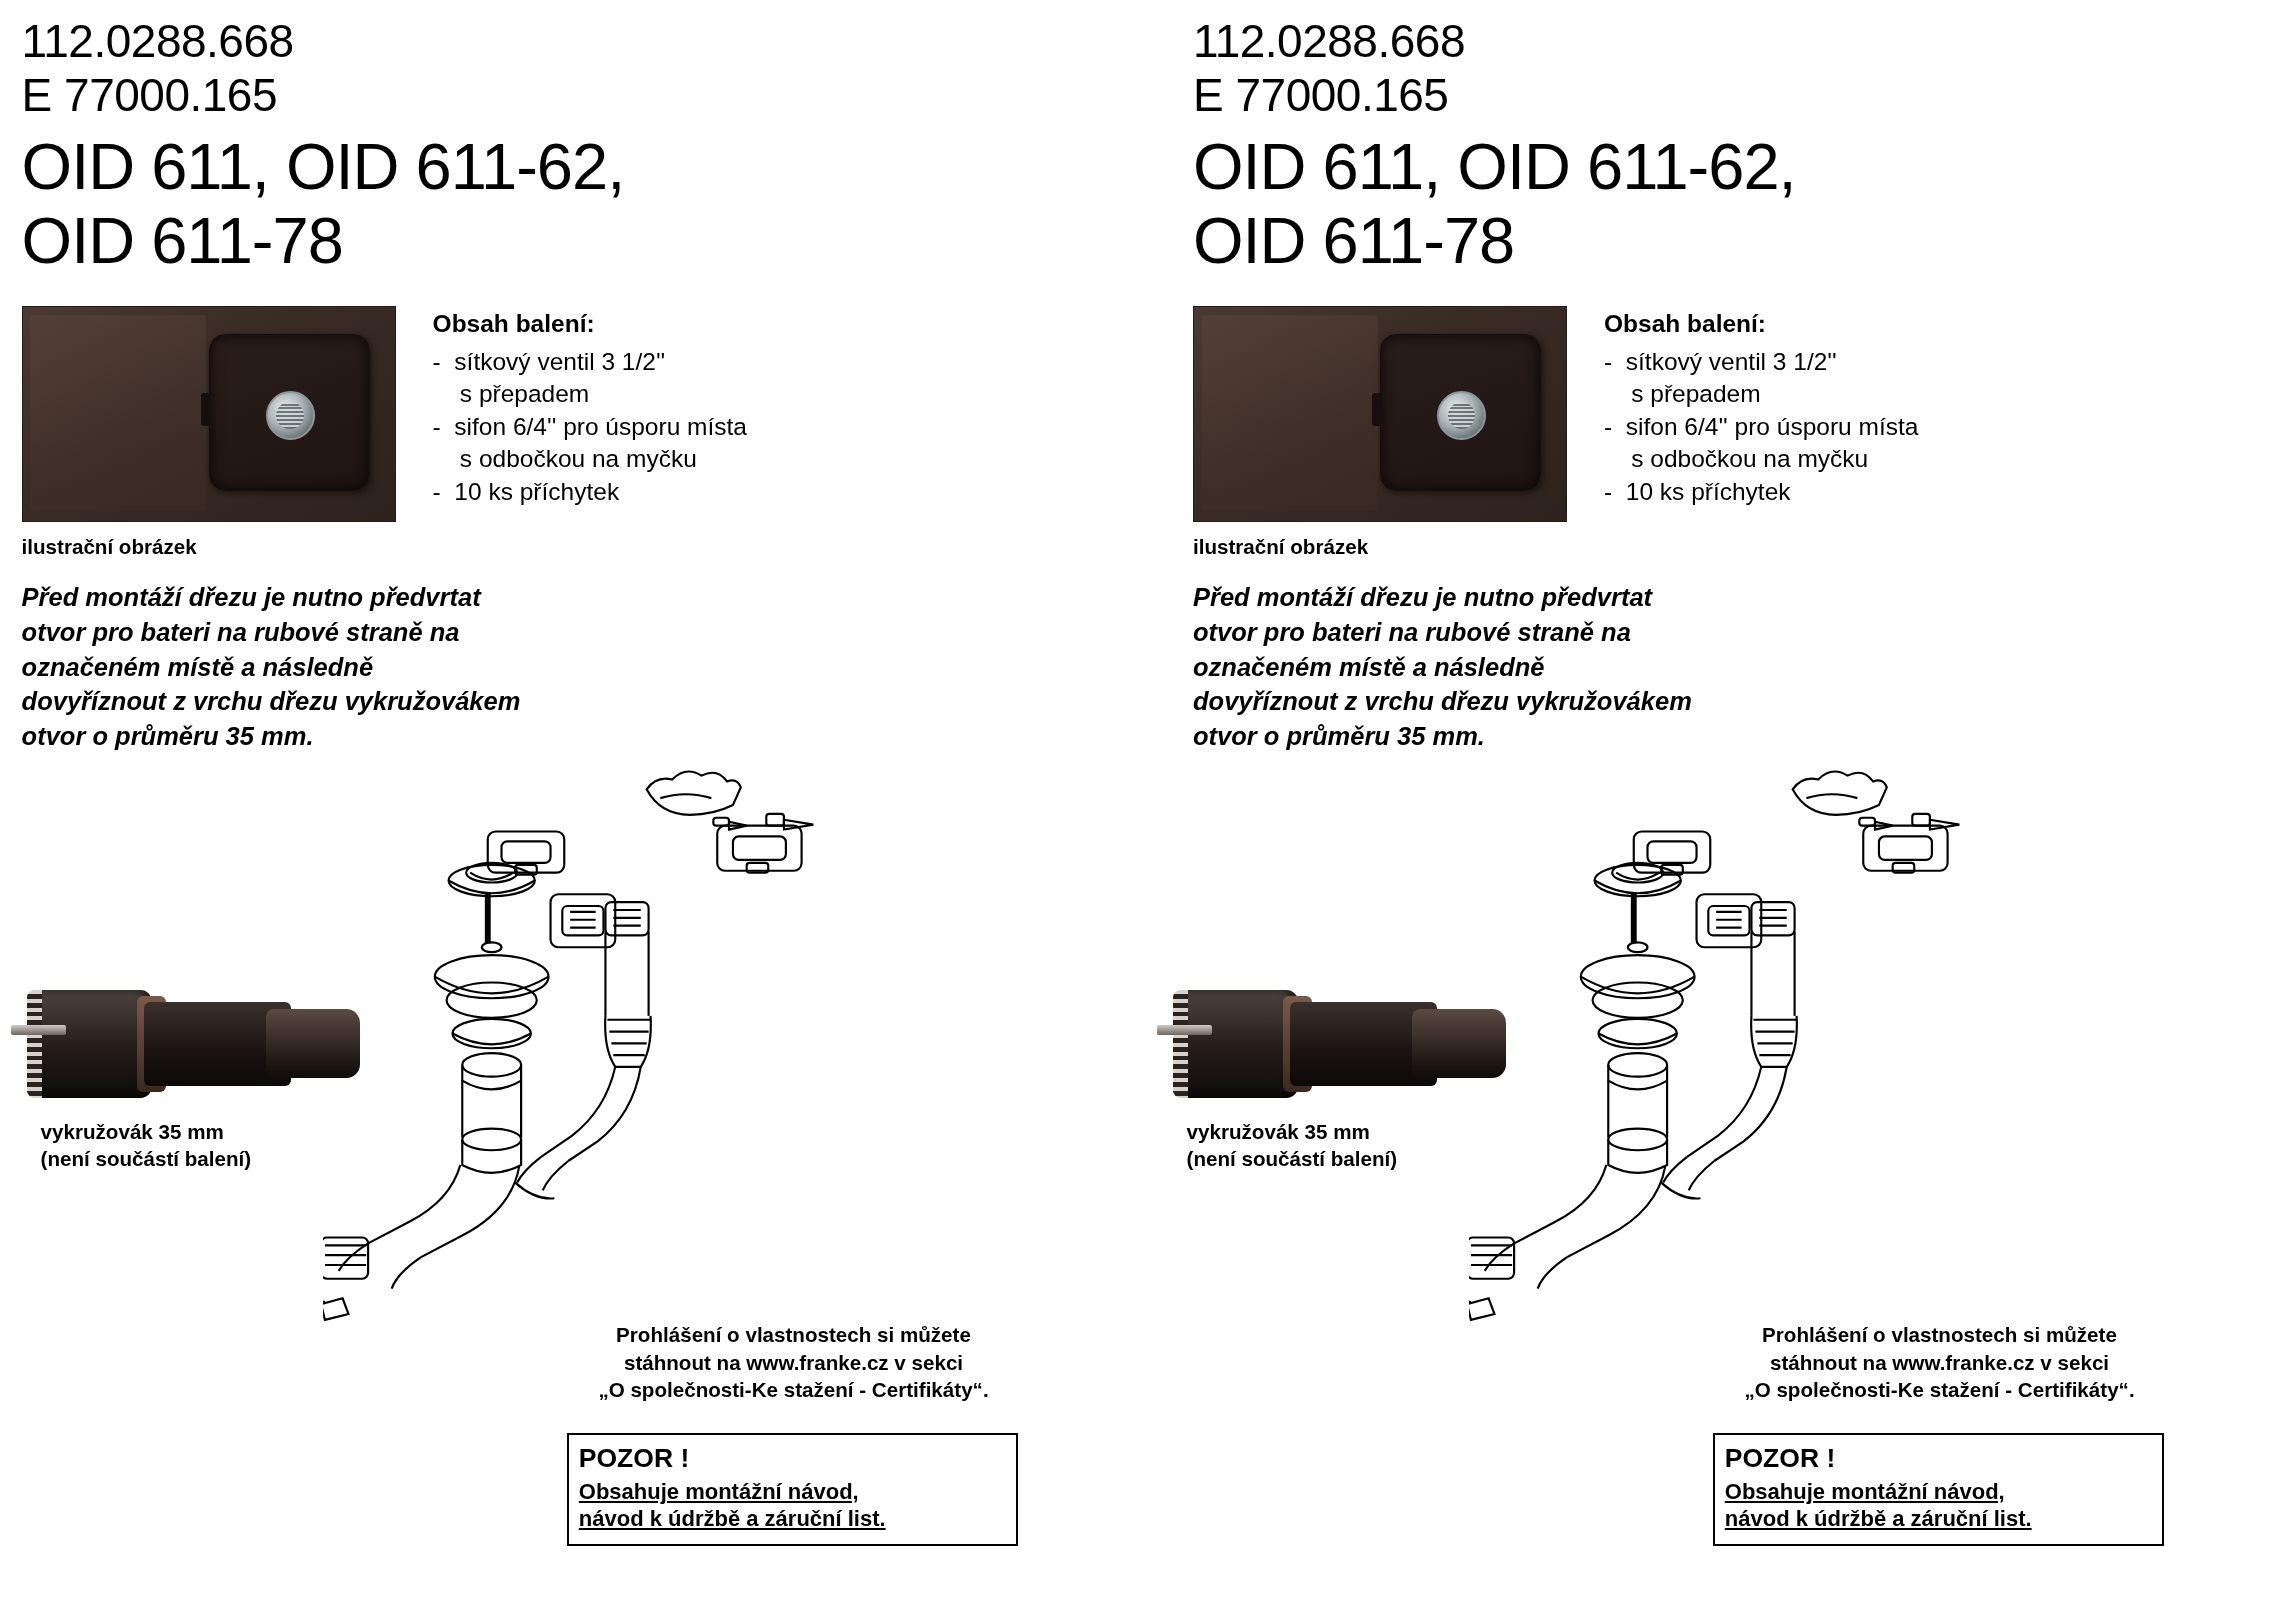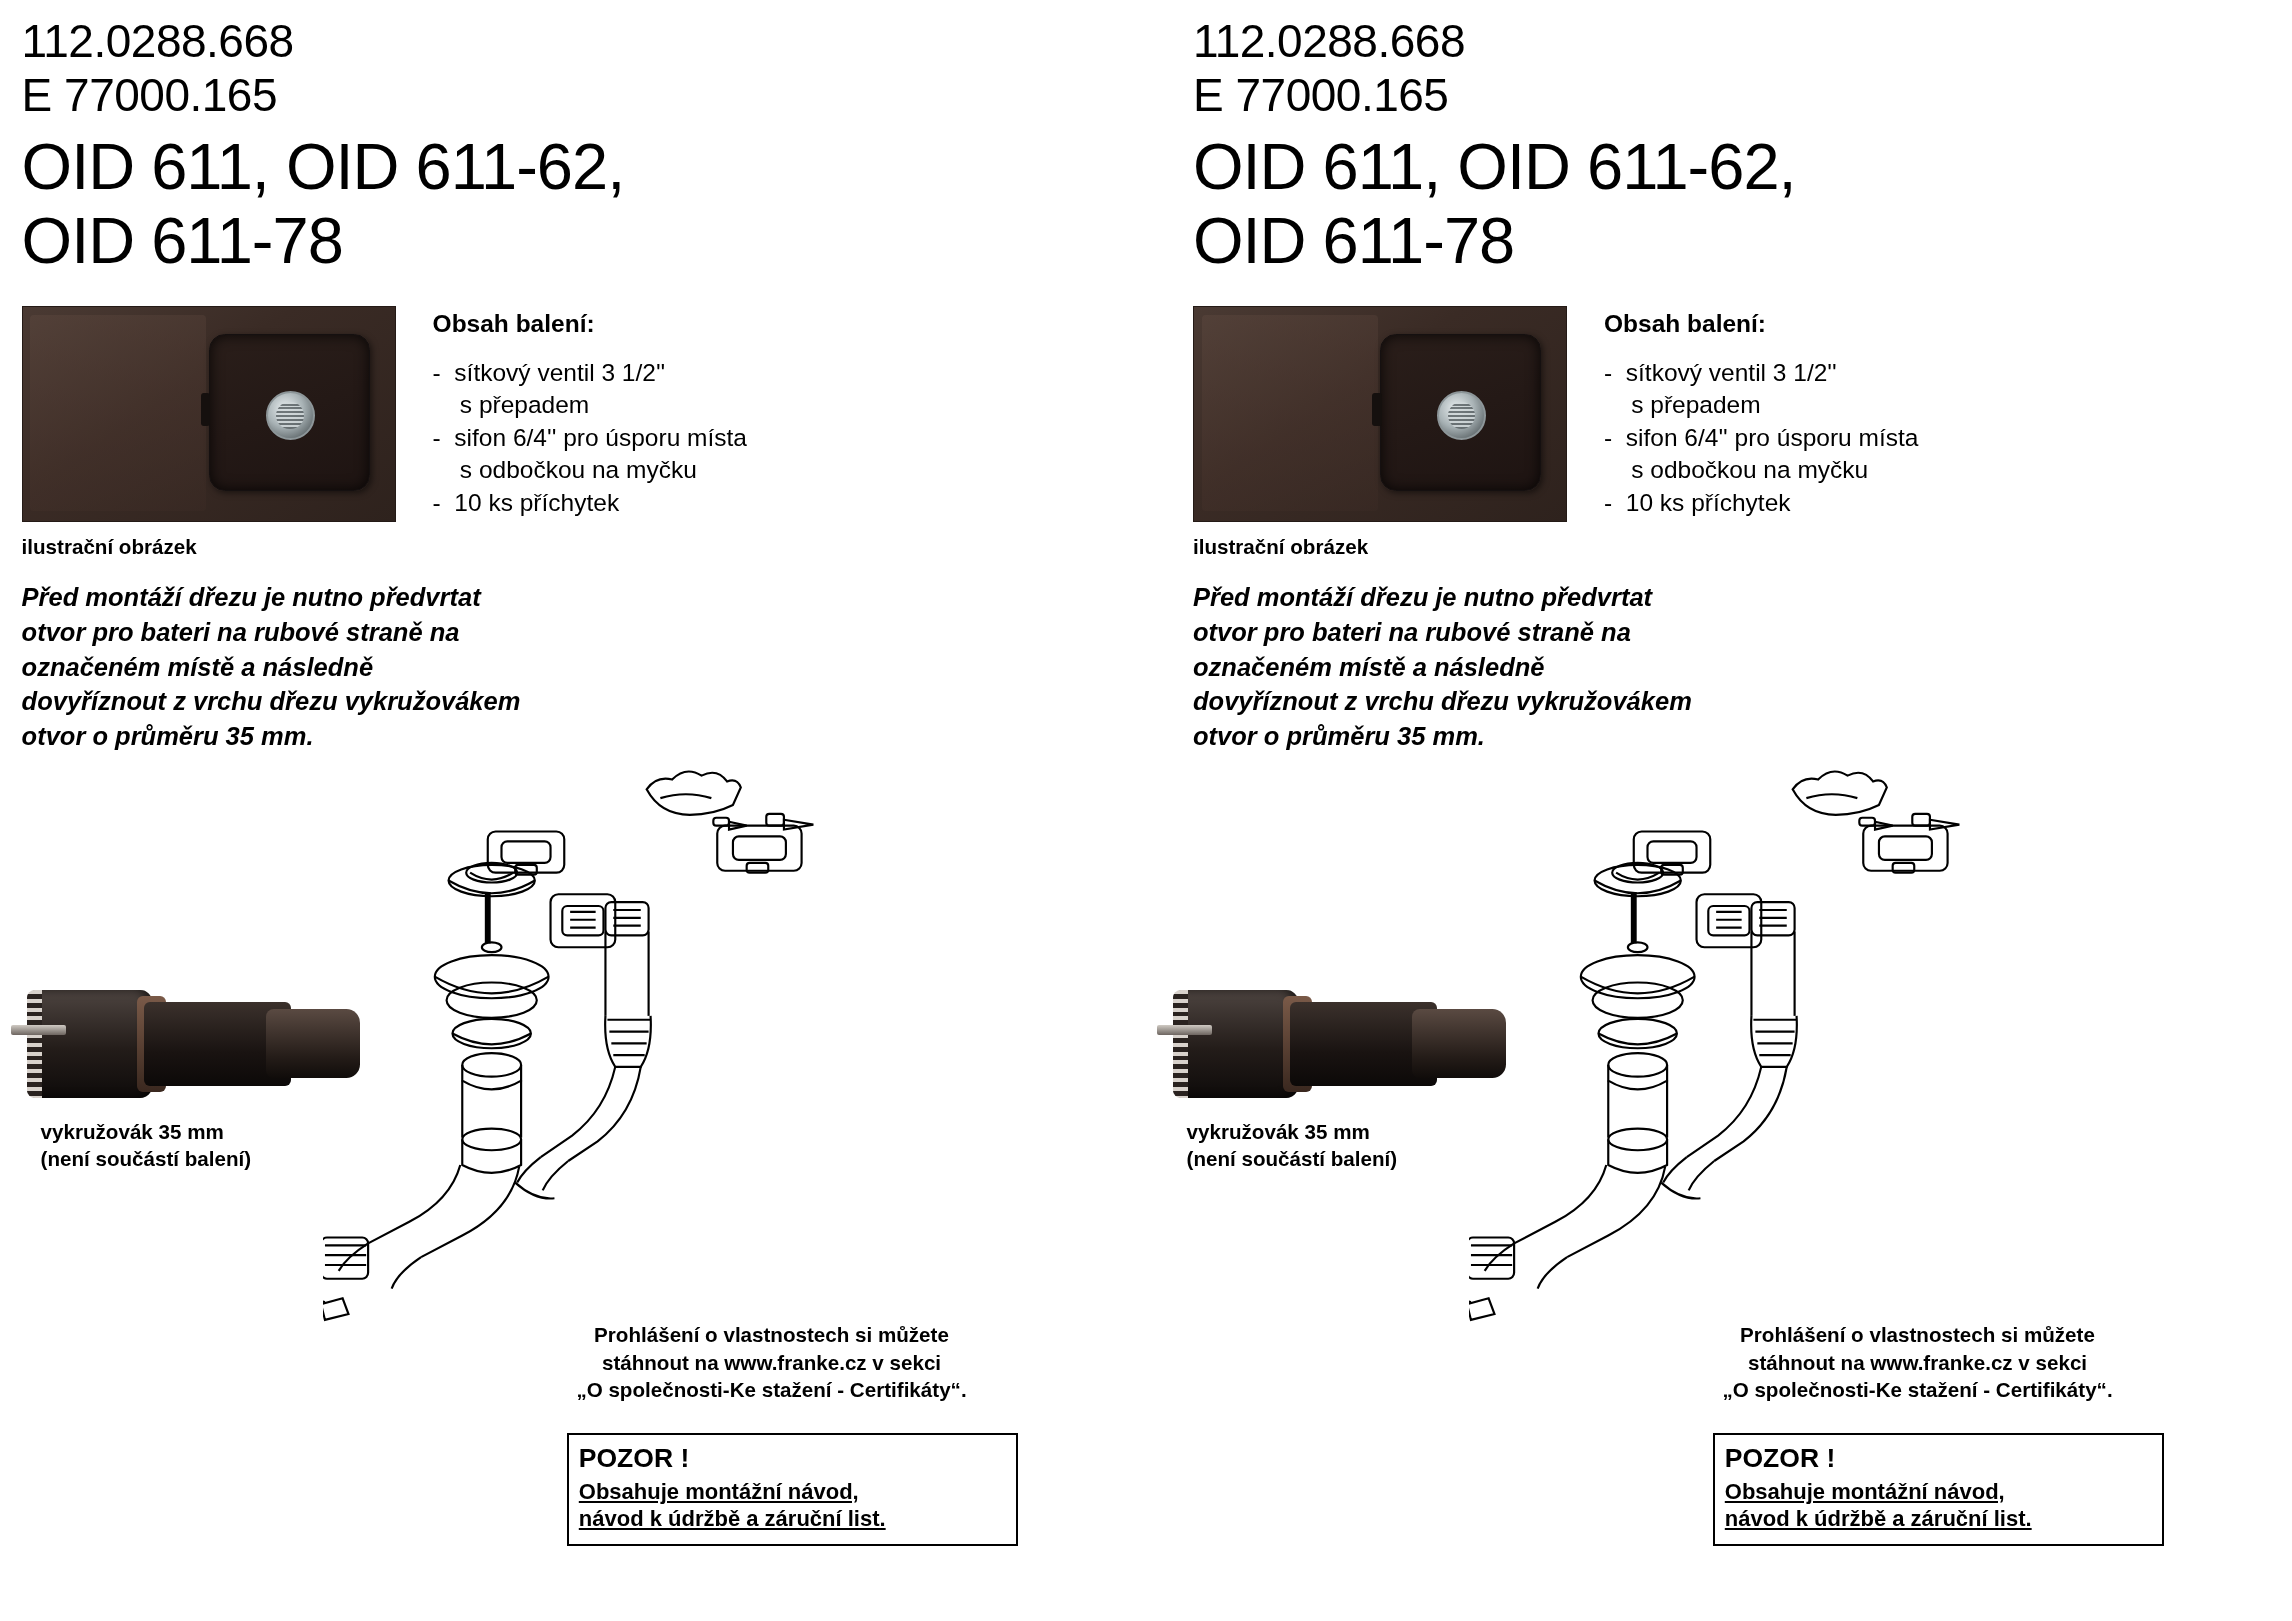--- a/index.html
+++ b/index.html
@@ -122,21 +122,21 @@
     margin-top: 13.7px;
     width: 372px;
   }
   .contents {
     margin-left: 29px;
     padding-top: 3.9px;
   }
   .contents-title {
     font-size: 24.5px;
     font-weight: bold;
-    margin-bottom: 19px;
+    margin-bottom: 8px;
   }
   .contents ul {
     list-style: none;
     margin: 0;
     padding: 0;
   }
   .contents li {
     font-size: 24.5px;
     font-weight: normal;
     line-height: 1.33;
@@ -227,21 +227,21 @@
     font-weight: bold;
     line-height: 1.3;
     margin-top: 11.8px;
     margin-left: 21.6px;
     white-space: pre-line;
   }
 
   
   .cert-note {
     position: absolute;
-    left: 556px;
+    left: 578px;
     top: 1321px;
     width: 431px;
     font-size: 20.6px;
     font-weight: bold;
     line-height: 1.34;
     text-align: center;
     white-space: pre-line;
   }
 
   

